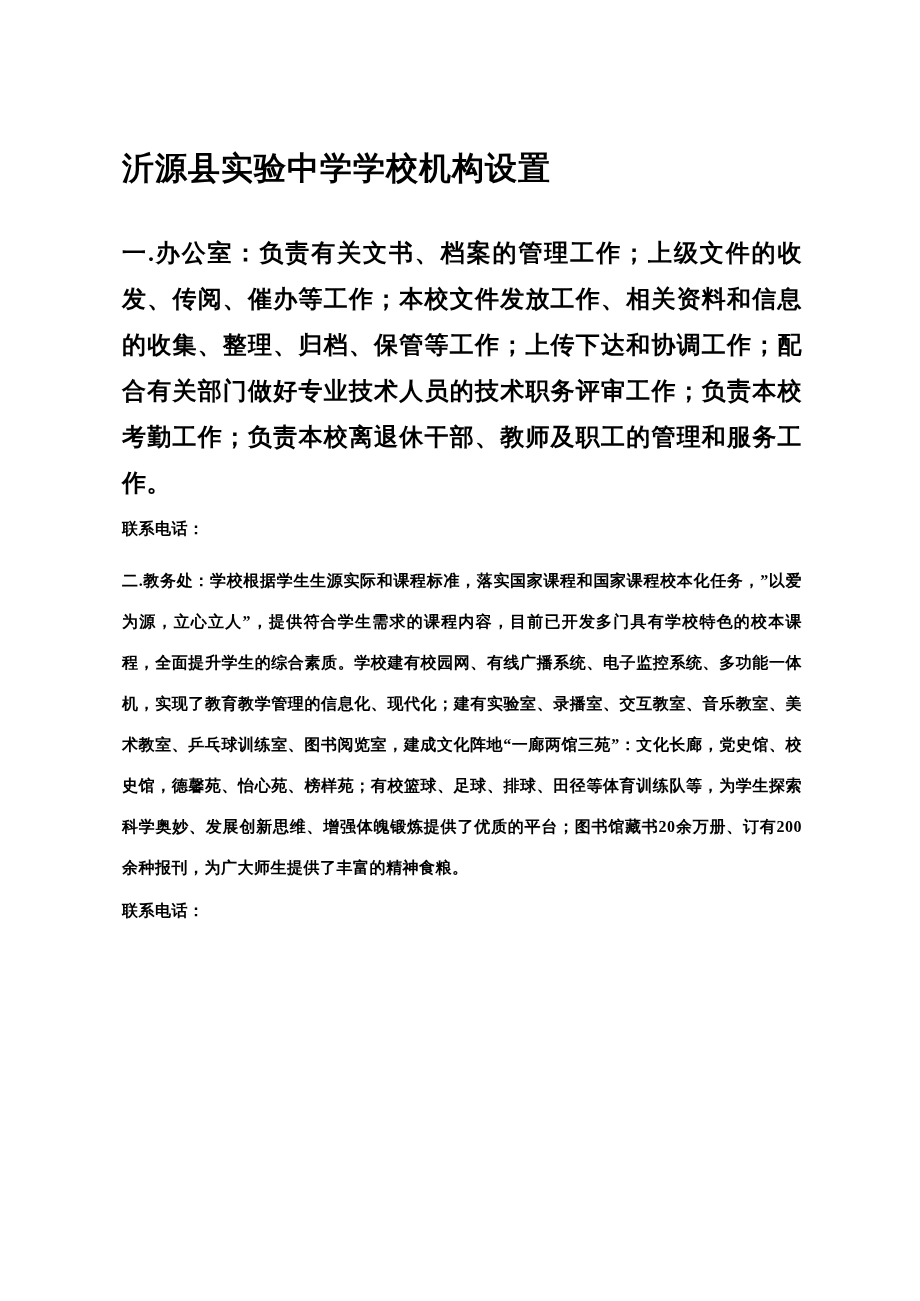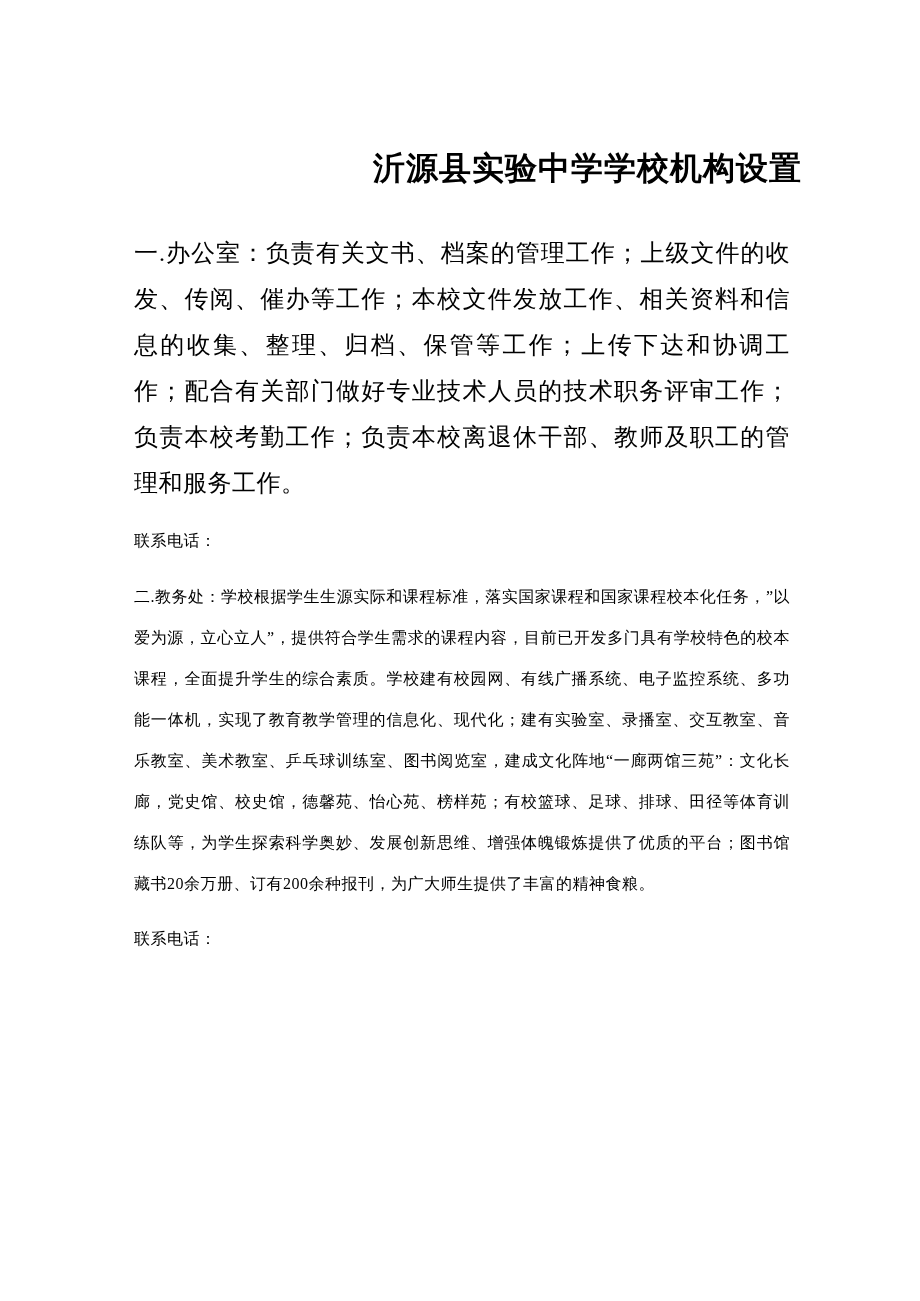--- a/index.html
+++ b/index.html
@@ -14,31 +14,32 @@
       width: 920px;
       height: 1301px;
       margin: 0 auto;
       background: #ffffff;
       box-sizing: border-box;
       padding: 148px 118px 0 122px;
       overflow: hidden;
     }
     .doc-title {
       margin: 0 0 40px 0;
-      text-align: right;
+      text-align: left;
       font-size: 32px;
       font-weight: bold;
       letter-spacing: 1px;
       line-height: 1.3;
     }
     .para {
-      margin: 12px;
+      margin: 0;
       text-align: justify;
       text-justify: inter-ideograph;
       word-break: break-all;
+      font-weight: bold;
     }
     .para-large {
       font-size: 24px;
       line-height: 46px;
       letter-spacing: 0.5px;
     }
     .para-small {
       font-size: 16px;
       line-height: 41px;
       letter-spacing: 0.5px;

